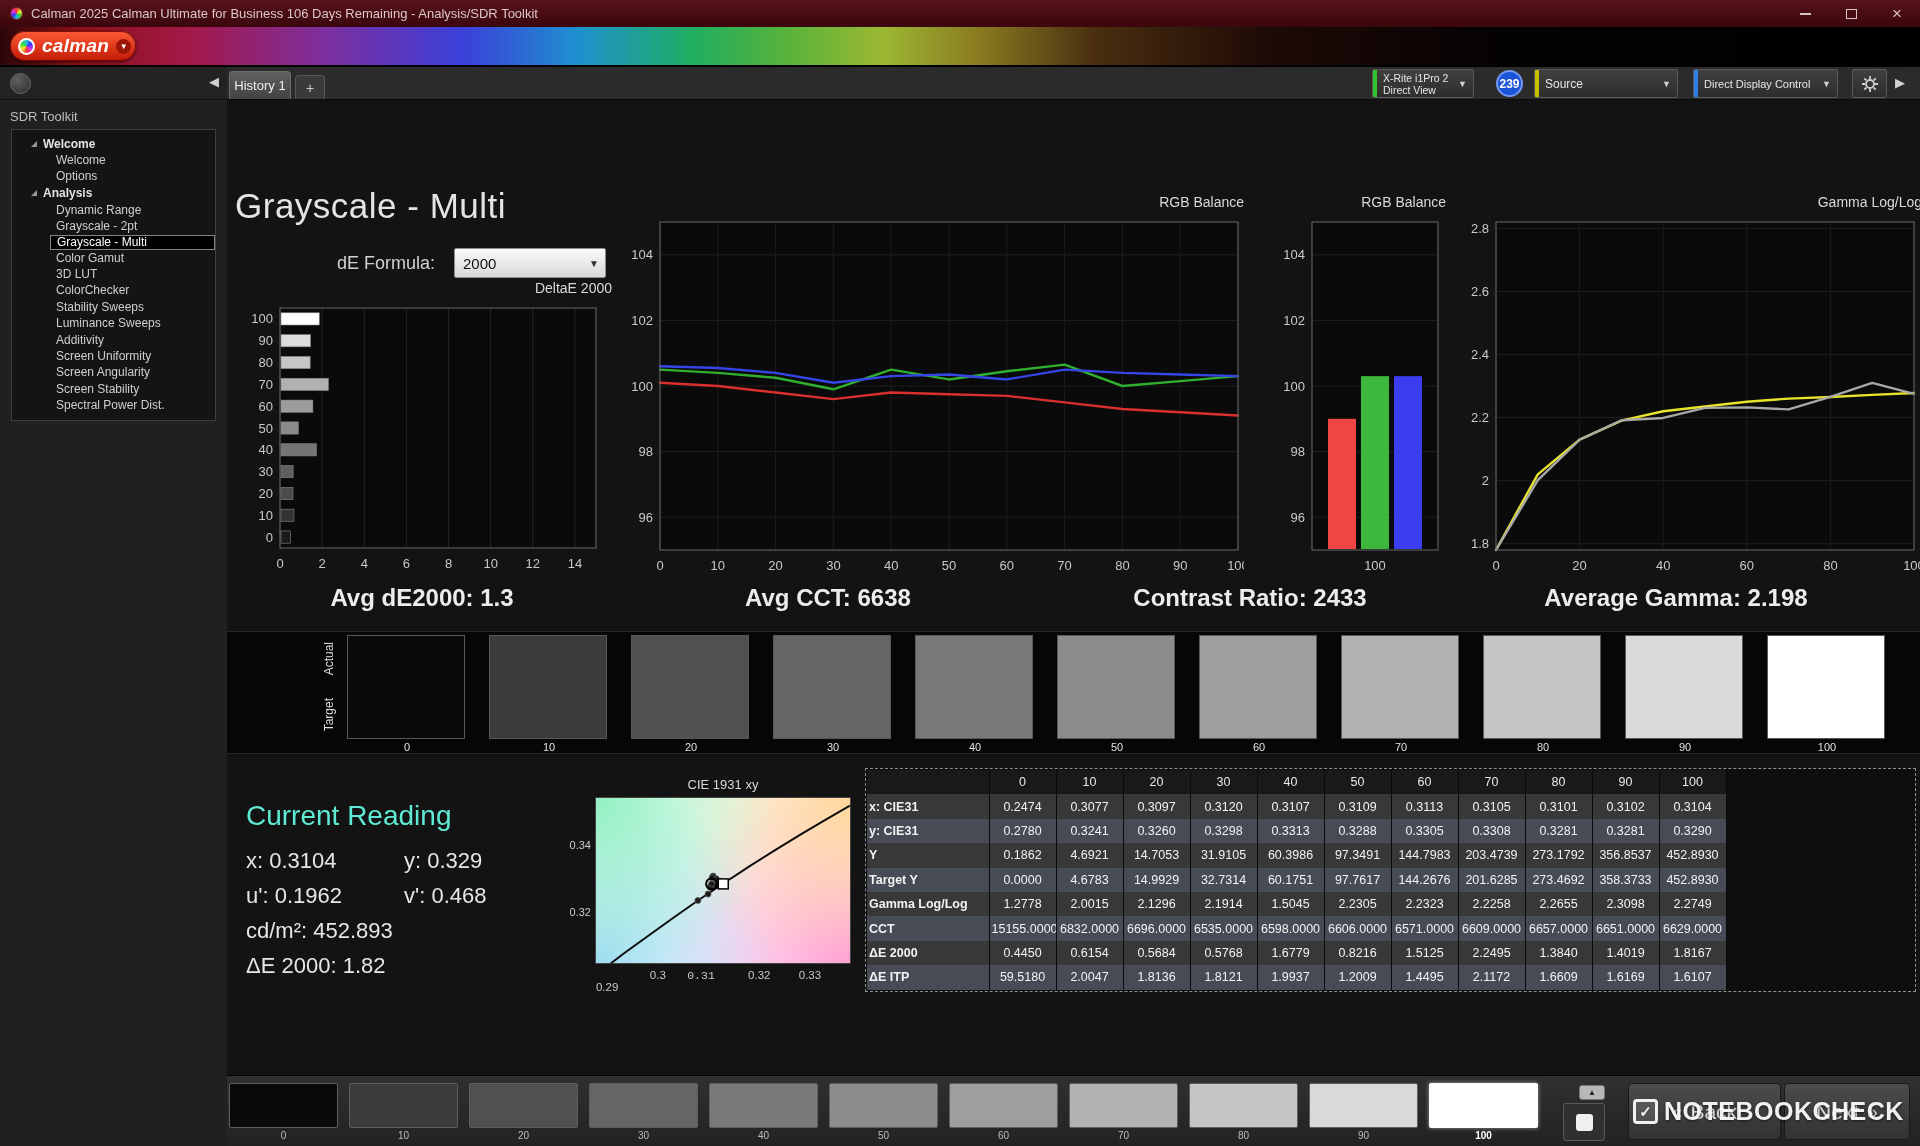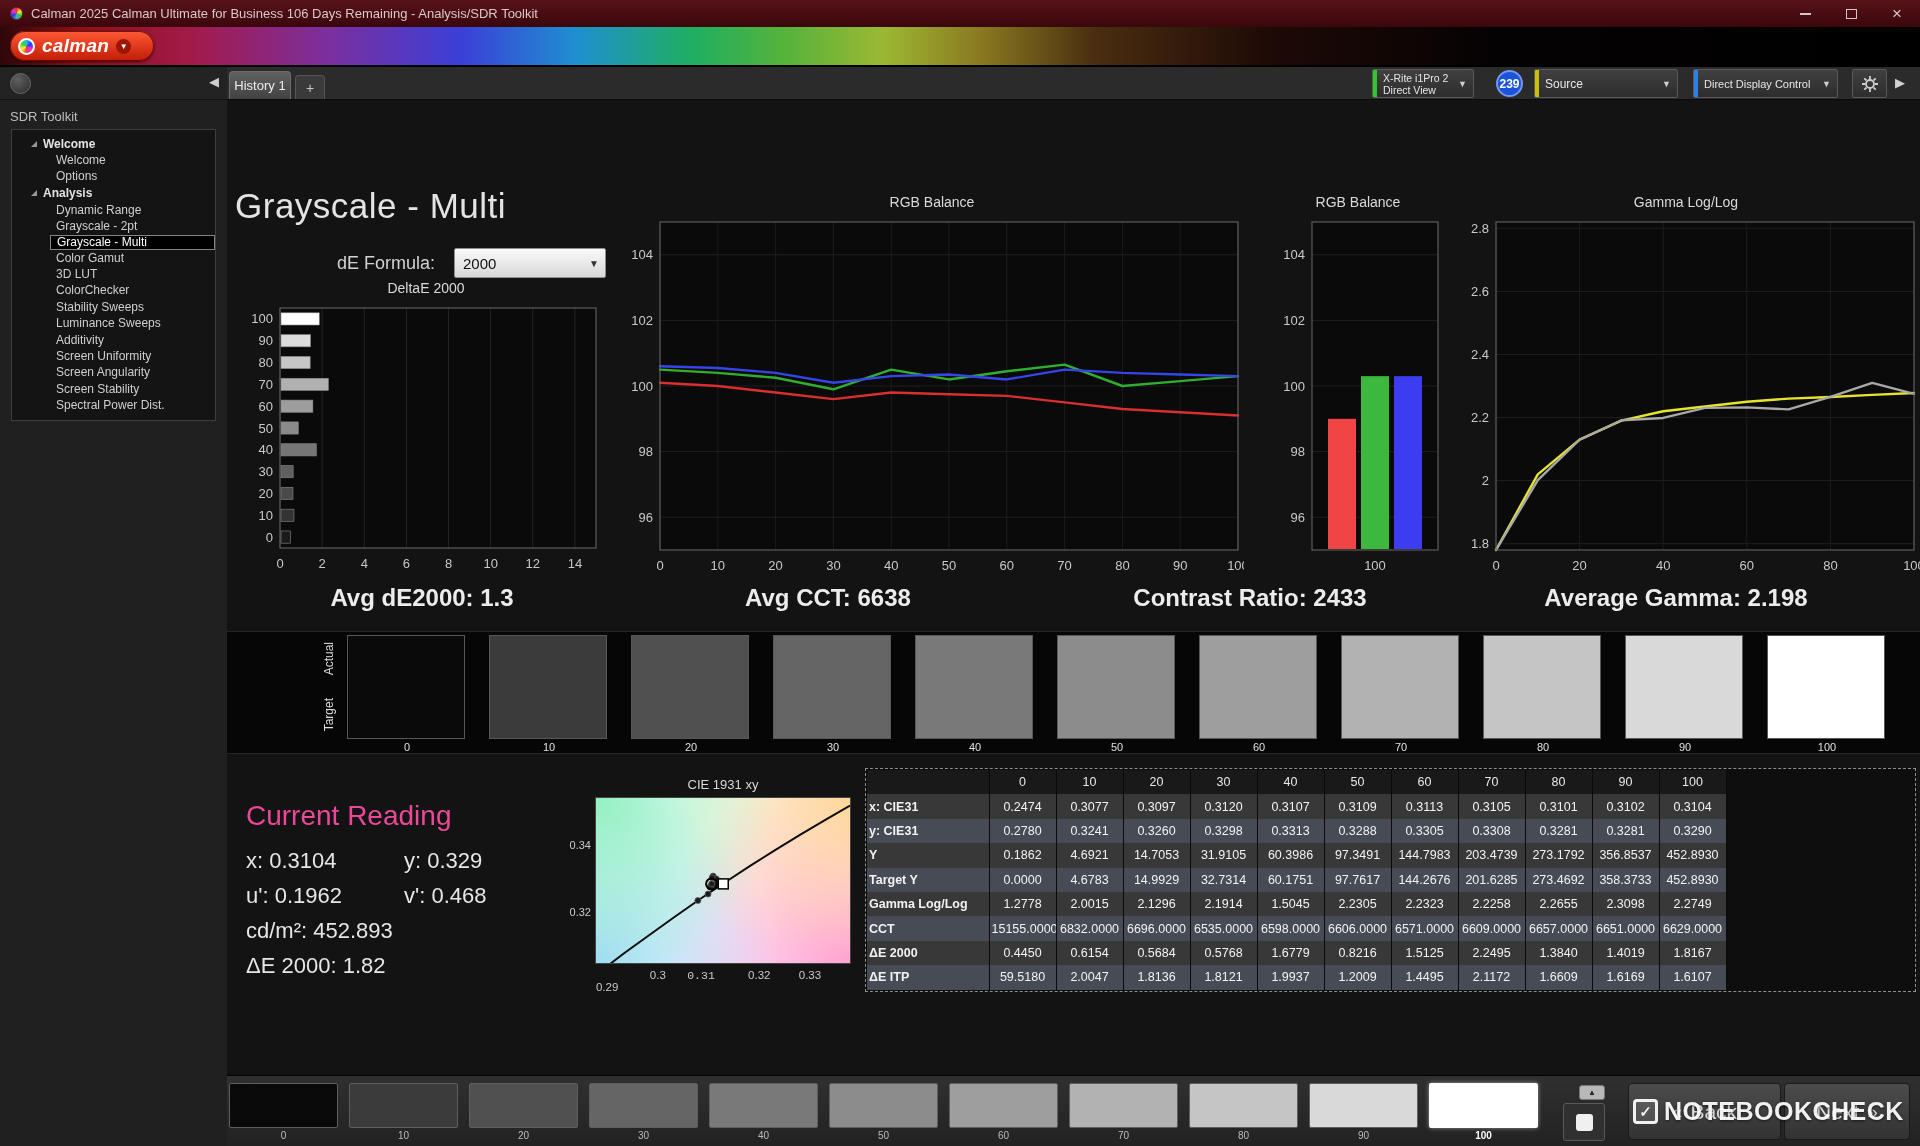--- a/index.html
+++ b/index.html
@@ -15,21 +15,21 @@
   .win-btn{width:46px;height:100%;display:flex;align-items:center;justify-content:center;color:#d8c2c4}
   .min-glyph{width:11px;border-bottom:2px solid #d8c2c4}
   .max-glyph{width:11px;height:10px;border:1.5px solid #d8c2c4}
   .close-glyph{font-size:17px;line-height:1}
 
   
   .logobar{height:40px;border-bottom:2px solid #000;display:flex;align-items:center;
      background:linear-gradient(90deg,#2c060a 0%,#8c1016 4%,#a31a4a 10%,#7c2f9e 17%,#3b3fd8 24%,
        #1f8fd0 30%,#1fae62 36%,#57b33a 41%,#9cb832 46%,#8a7a20 51%,#4a2e10 57%,#1e0a06 66%,#050203 78%,#000 100%)}
   .calman-logo{margin-left:10px;height:30px;border-radius:15px;display:flex;align-items:center;
-     gap:7px;padding:0 23px 0 8px;background:linear-gradient(#ff5a36,#c11c06);
+     gap:7px;padding:0 5px 0 8px;background:linear-gradient(#ff5a36,#c11c06);
      box-shadow:inset 0 0 0 1px rgba(90,0,0,.8),0 1px 3px rgba(0,0,0,.6)}
   .logo-drop{width:17px;height:17px;border-radius:50%;border:2px solid #fff;
      background:conic-gradient(from 180deg,#f33,#fe3,#3d3,#2bd,#33f,#d3d,#f33)}
   .logo-text{color:#fff;font-size:19px;font-weight:700;font-style:italic;letter-spacing:.3px}
   .logo-caret{width:15px;height:15px;border-radius:50%;background:#9d1505;color:#fff;font-size:8px;
      display:flex;align-items:center;justify-content:center}
 
   
   .workspace{display:flex;height:1079px}
   .leftcol{width:227px;background:#202020;display:flex;flex-direction:column}
@@ -75,37 +75,37 @@
   .de-select{position:absolute;left:227px;top:148px;width:152px;height:30px;background:linear-gradient(#fafafa,#d8d8d8);
      border:1px solid #8e8e8e;border-radius:2px;display:flex;align-items:center;color:#111;font-size:15px}
   .de-select .val{flex:1;padding-left:8px}
   .de-select .arrow{width:22px;color:#333;font-size:10px;text-align:center}
 
   .chart-block{position:absolute}
   .cb-deltae{left:13px;top:180px;width:372px}
   .cb-rgbline{left:393px;top:94px;width:624px}
   .cb-rgbbars{left:1043px;top:94px;width:176px}
   .cb-gamma{left:1223px;top:94px;width:472px}
-  .chart-title{text-align:center;height:22px;font-size:14px;color:#dadada}
+  .chart-title{text-align:right;height:22px;font-size:14px;color:#dadada}
   svg{display:block}
   .stat{position:absolute;top:484px;transform:translateX(-50%);font-size:24px;font-weight:600;color:#ececec;white-space:nowrap}
 
   
   .strip{position:absolute;left:0;top:531px;width:1693px;height:123px;background:#060606;
      border-top:1px solid #262626;border-bottom:1px solid #262626}
   .vlabel{position:absolute;left:95px;writing-mode:vertical-rl;transform:rotate(180deg);
      color:#ddd;font-size:12px}
   .swatch-row{position:absolute;left:120px;top:3px;display:flex;gap:22px}
   .swatch-cell{width:120px;text-align:center}
   .swatch{width:118px;height:104px;border:1px solid #585858}
   .swatch-label{margin-top:2px;font-size:11px;color:#e0e0e0}
 
   
   .cur{position:absolute;left:19px;top:700px}
-  .cur-title{font-size:28px;color:#ec4899;margin-bottom:17px}
+  .cur-title{font-size:28px;color:#5eead4;margin-bottom:17px}
   .cur-grid{display:grid;grid-template-columns:158px auto;row-gap:12px;font-size:22px;line-height:23px;color:#e6e6e6}
   .span2{grid-column:1/3}
 
   
   .cie{position:absolute;left:340px;top:677px;width:330px;height:212px}
   .cie-title{position:absolute;left:28px;top:0;width:256px;text-align:center;font-size:13px;color:#d8d8d8}
   .cie-plot{position:absolute;left:28px;top:20px;width:256px;height:167px;border:1px solid #444;
      background:
        radial-gradient(circle at 0% 0%,rgba(140,240,190,.95),rgba(140,240,190,0) 60%),
        radial-gradient(circle at 100% 0%,rgba(255,214,150,.95),rgba(255,214,150,0) 60%),

